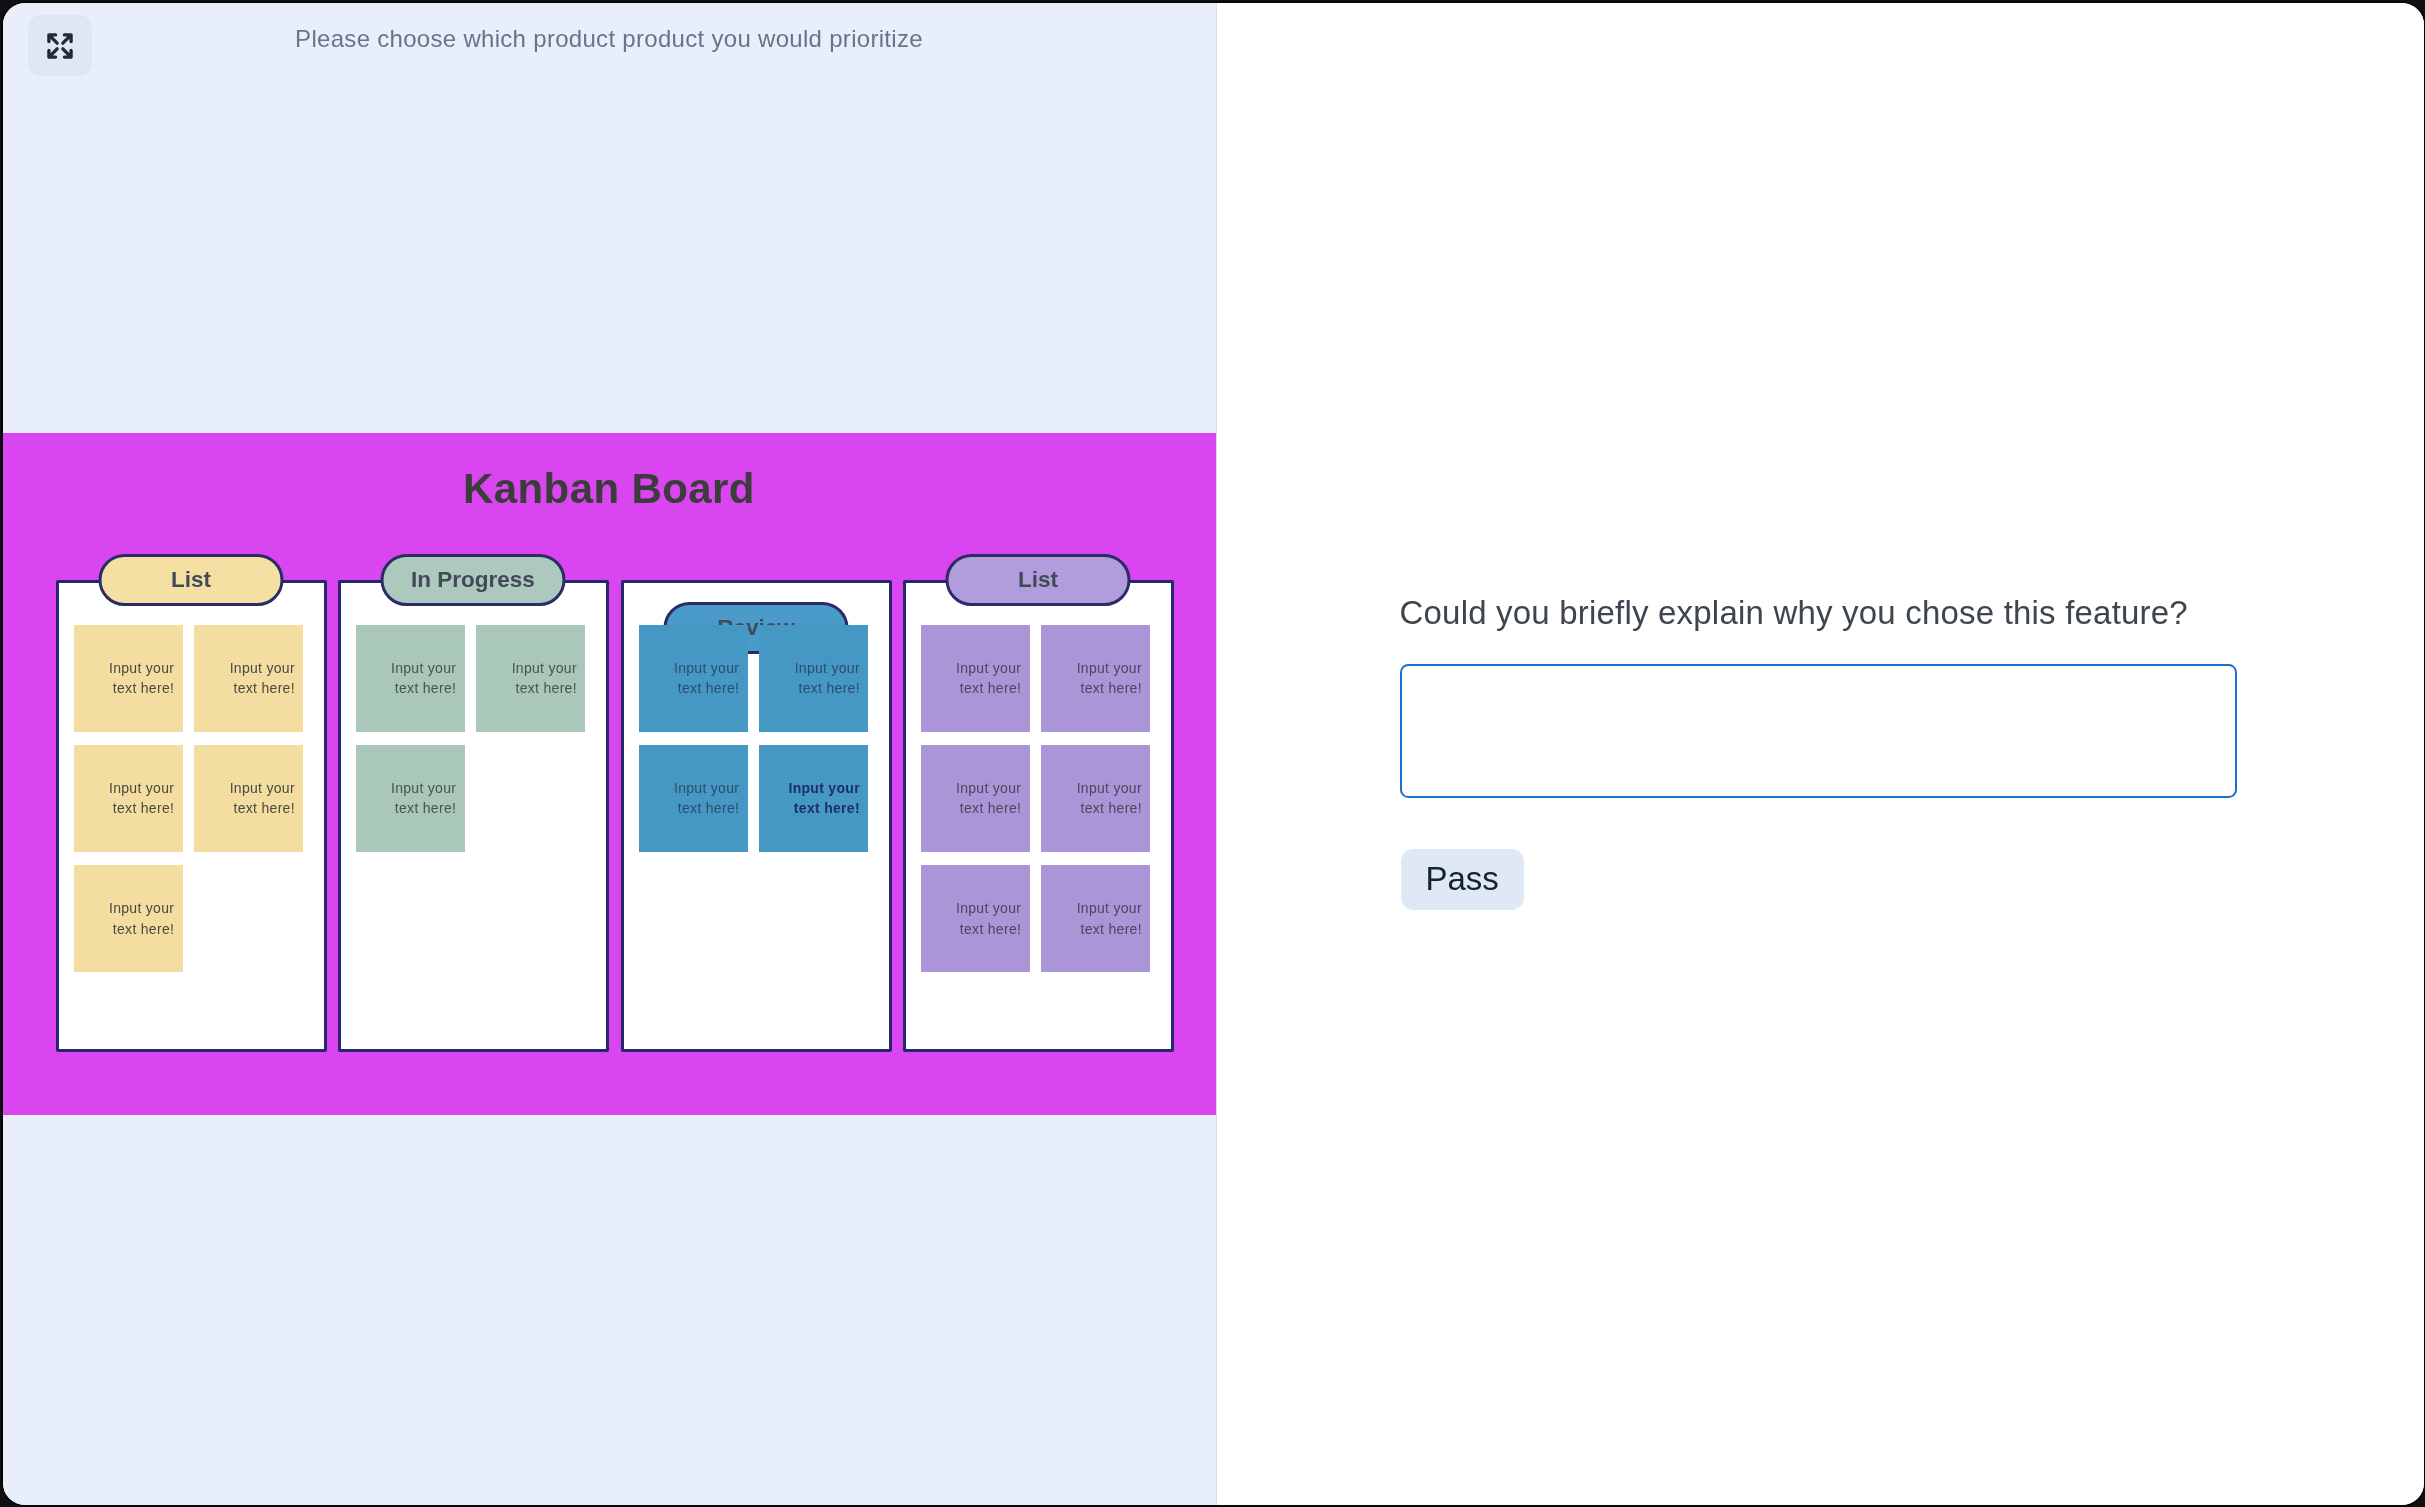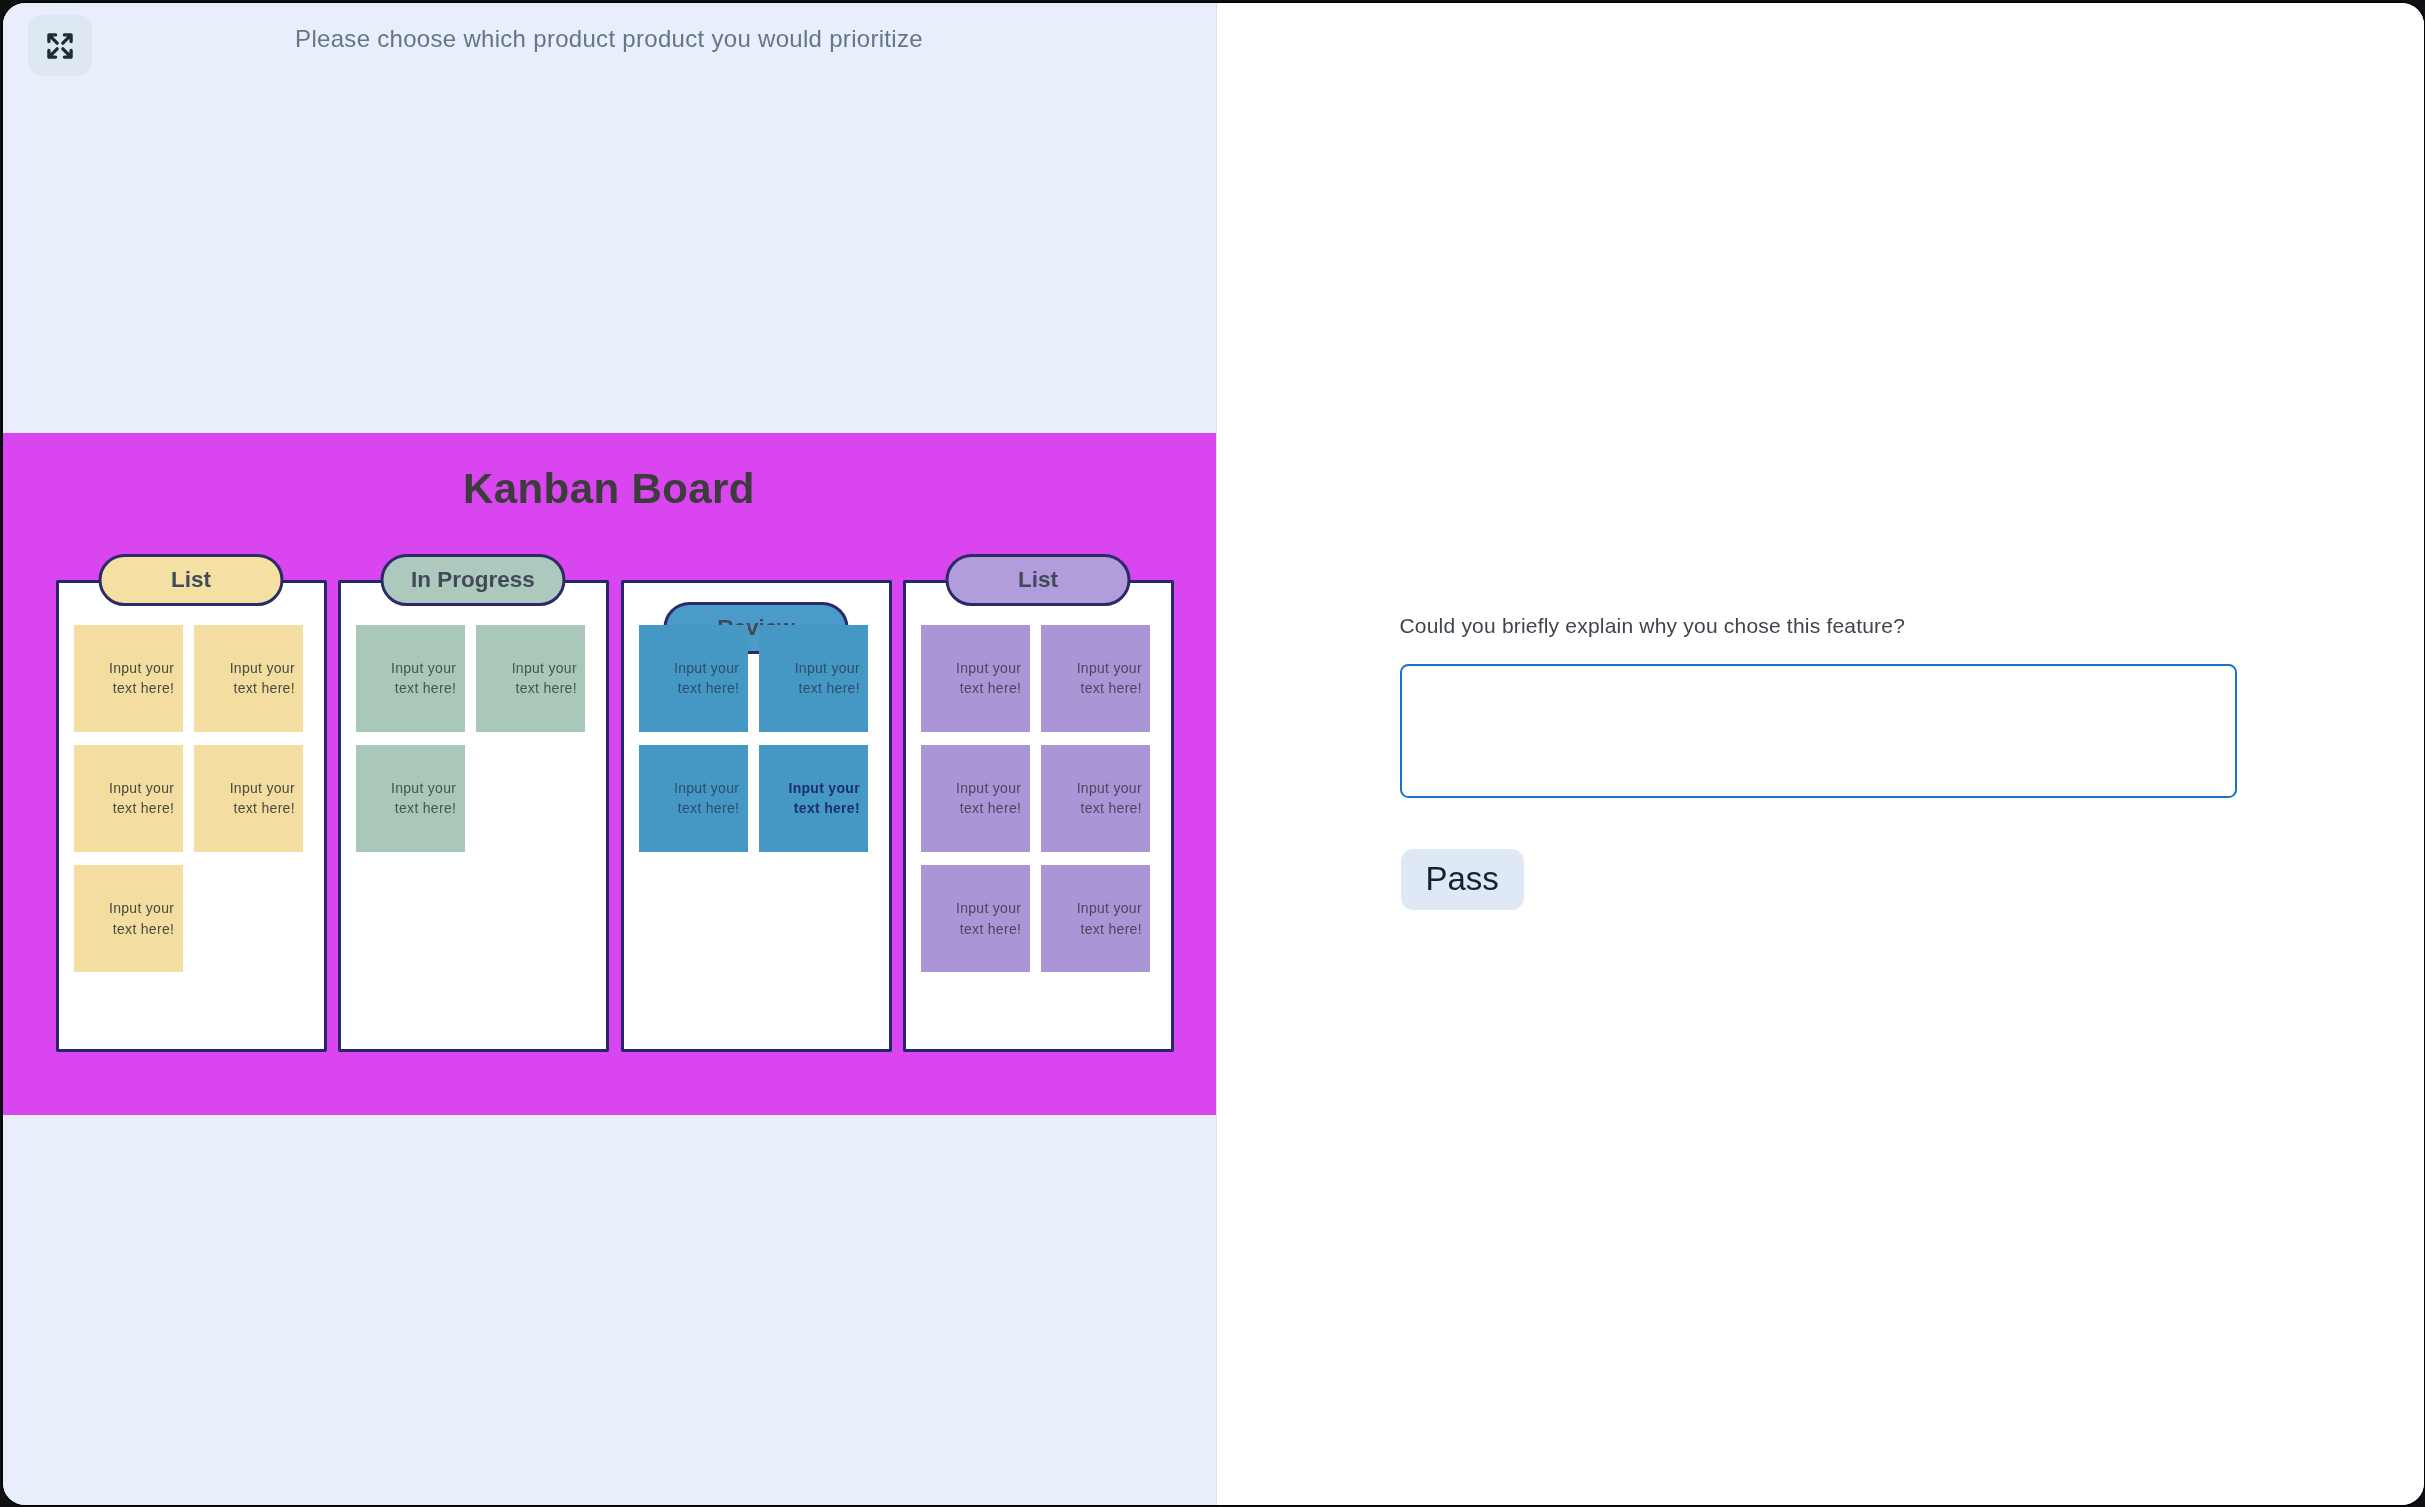--- a/index.html
+++ b/index.html
@@ -73,21 +73,21 @@
     text-align:right;
     font-size:14px;line-height:1.45;letter-spacing:0.3px;
     padding:0 8.3px;box-sizing:border-box;
     cursor:pointer;
   }
   .card.emphasis{font-weight:700;}
   
   .right-panel{position:relative;flex:1;background:#ffffff;}
   .question{
     position:absolute;left:183px;top:591px;
-    font-size:21px;color:#3d454e;letter-spacing:0.2px;margin-top:20px;
+    font-size:33px;color:#3d454e;letter-spacing:0.2px;
   }
   .answer-box{
     position:absolute;left:183px;top:661px;
     width:837px;height:134px;
     border:2.5px solid #1b70c8;border-radius:8.3px;
     background:#ffffff;
     resize:none;outline:none;
     font-family:"Liberation Sans", sans-serif;
     font-size:23.4px;color:#222;
     padding:11.7px 15px;box-sizing:border-box;

